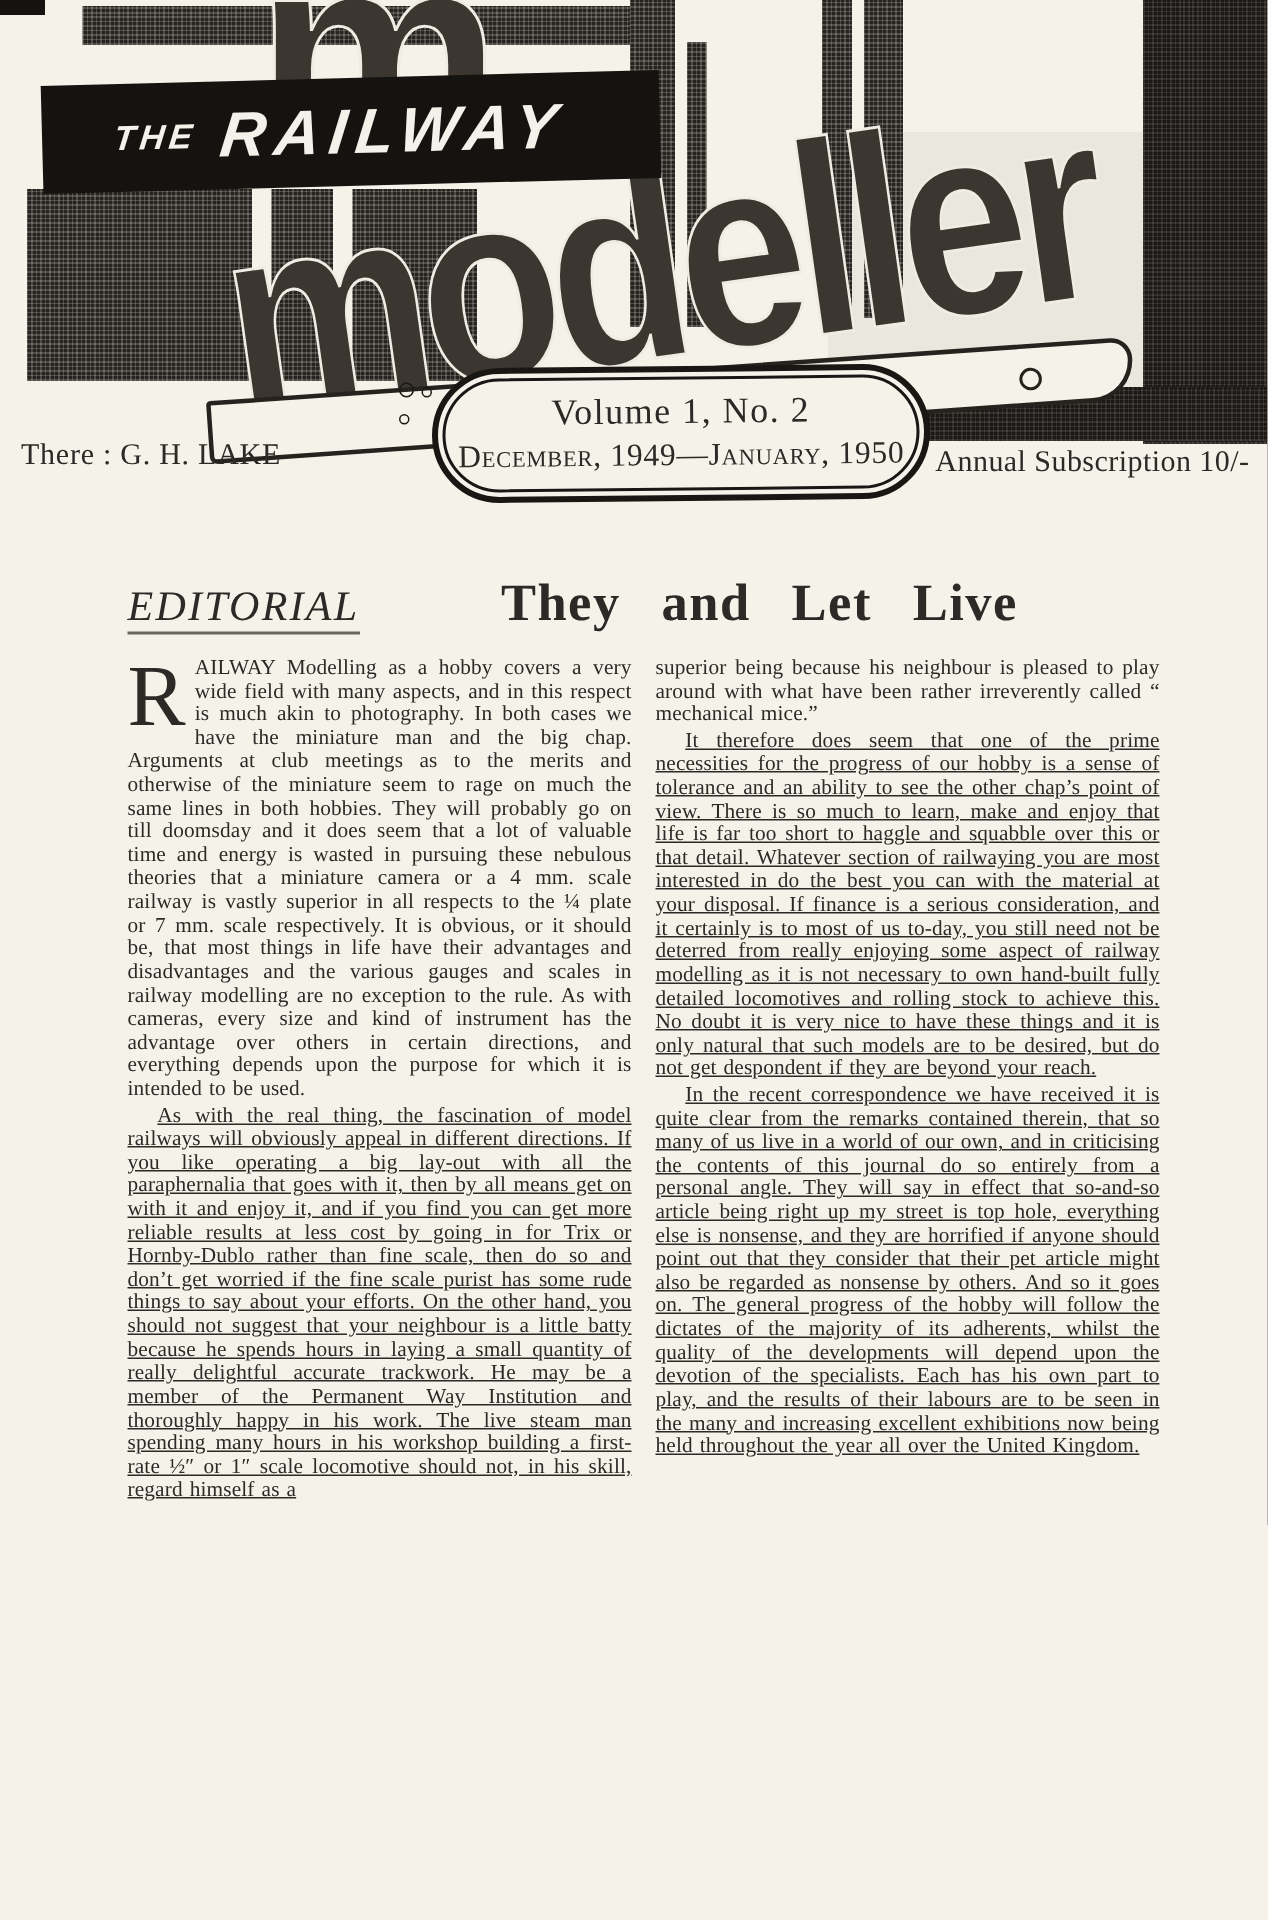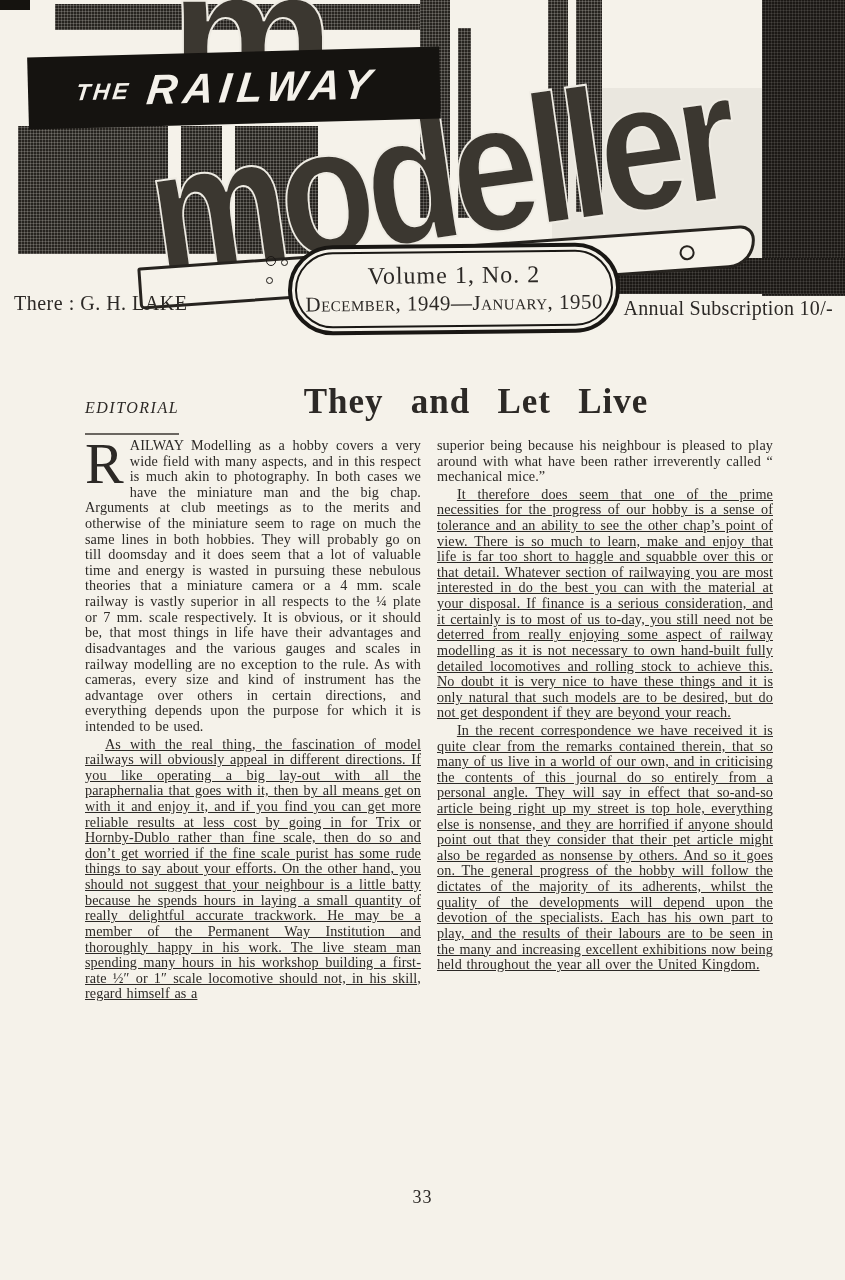--- a/index.html
+++ b/index.html
@@ -79,22 +79,22 @@
   .badge-volume{font-size:24px;letter-spacing:1px;}
   .badge-date{font-size:21px;font-variant:small-caps;letter-spacing:.5px;margin-top:2px;}
   .editor-line{position:absolute;left:14px;top:292px;font-size:20px;letter-spacing:.5px;z-index:8;}
   .subscription{position:absolute;right:12px;top:297px;font-size:20px;letter-spacing:.3px;z-index:8;}
   
   .edit-head{
     position:absolute;left:85px;right:72px;top:382px;
     display:flex;align-items:baseline;
   }
   .section-label{
-    font-style:italic;font-size:16px;letter-spacing:1.5px;
-    border-bottom:2px solid #6a6660;padding-bottom:16px;
+    font-style:italic;font-size:28px;letter-spacing:1.5px;
+    border-bottom:2px solid #6a6660;padding-bottom:0;
   }
   .title{
     flex:1;text-align:center;margin:0;font-size:35px;font-weight:700;
     word-spacing:.5em;letter-spacing:1px;
   }
   .columns{
     position:absolute;left:85px;right:72px;top:438px;
     display:flex;gap:16px;
     font-size:14.2px;line-height:1.1;text-align:justify;
     letter-spacing:.1px;word-spacing:1px;
@@ -159,15 +159,14 @@
       <p><span class="dropcap">R</span><span>AILWAY Modelling as a hobby covers a very wide field with many aspects, and in this respect is much akin to photography.  In both cases we have the miniature man and the big chap. Arguments at club meetings as to the merits and otherwise of the miniature seem to rage on much the same lines in both hobbies.  They will probably go on till doomsday and it does seem that a lot of valuable time and energy is wasted in pursuing these nebulous theories that a miniature camera or a 4 mm. scale railway is vastly superior in all respects to the ¼ plate or 7 mm. scale respectively.  It is obvious, or it should be, that most things in life have their advantages and disadvantages and the various gauges and scales in railway modelling are no exception to the rule.  As with cameras, every size and kind of instrument has the advantage over others in certain directions, and everything depends upon the purpose for which it is intended to be used.</span></p>
       <p class="ind">As with the real thing, the fascination of model railways will obviously appeal in different directions.  If you like operating a big lay-out with all the paraphernalia that goes with it, then by all means get on with it and enjoy it, and if you find you can get more reliable results at less cost by going in for Trix or Hornby-Dublo rather than fine scale, then do so and don’t get worried if the fine scale purist has some rude things to say about your efforts. On the other hand, you should not suggest that your neighbour is a little batty because he spends hours in laying a small quantity of really delightful accurate trackwork. He may be a member of the Permanent Way Institution and thoroughly happy in his work.  The live steam man spending many hours in his workshop building a first-rate ½″ or 1″ scale locomotive should not, in his skill, regard himself as a</p>
     </div>
     <div class="col">
       <p>superior being because his neighbour is pleased to play around with what have been rather irreverently called “ mechanical mice.”</p>
       <p class="ind">It therefore does seem that one of the prime necessities for the progress of our hobby is a sense of tolerance and an ability to see the other chap’s point of view. There is so much to learn, make and enjoy that life is far too short to haggle and squabble over this or that detail.  Whatever section of railwaying you are most interested in do the best you can with the material at your disposal.  If finance is a serious consideration, and it certainly is to most of us to-day, you still need not be deterred from really enjoying some aspect of railway modelling as it is not necessary to own hand-built fully detailed locomotives and rolling stock to achieve this.  No doubt it is very nice to have these things and it is only natural that such models are to be desired, but do not get despondent if they are beyond your reach.</p>
       <p class="ind">In the recent correspondence we have received it is quite clear from the remarks contained therein, that so many of us live in a world of our own, and in criticising the contents of this journal do so entirely from a personal angle.  They will say in effect that so-and-so article being right up my street is top hole, everything else is nonsense, and they are horrified if anyone should point out that they consider that their pet article might also be regarded as nonsense by others.  And so it goes on.  The general progress of the hobby will follow the dictates of the majority of its adherents, whilst the quality of the developments will depend upon the devotion of the specialists. Each has his own part to play, and the results of their labours are to be seen in the many and increasing excellent exhibitions now being held throughout the year all over the United Kingdom.</p>
     </div>
   </section>
 
-  <div class="pagenum">33</div>
 
 </div>
 
 </body></html>

